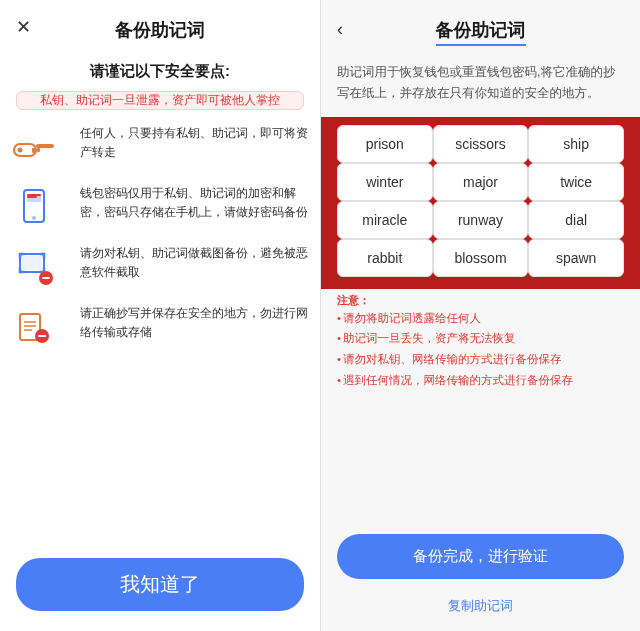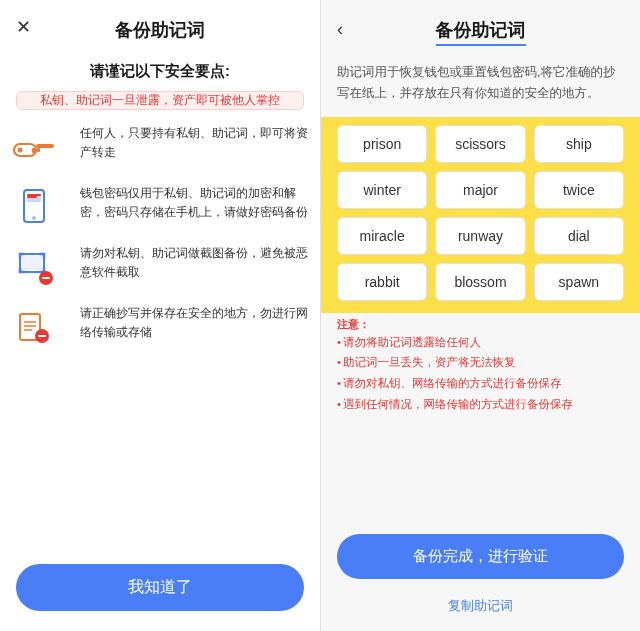--- a/index.html
+++ b/index.html
@@ -103,21 +103,21 @@
       width: 100%;
       padding: 12px 16px 20px;
     }
     .left-btn {
       width: 100%;
       background: #4a7ef7;
       color: #fff;
       border: none;
       border-radius: 24px;
       padding: 13px;
-      font-size: 16px;
+      font-size: 20px;
       font-weight: 500;
       cursor: pointer;
       text-align: center;
     }
 
     
     .right-panel {
       width: 320px;
       height: 631px;
       background: #f7f7f7;
@@ -155,23 +155,23 @@
     .right-desc {
       font-size: 12.5px;
       color: #555;
       line-height: 1.7;
       padding: 4px 16px 12px;
       background: #f7f7f7;
     }
     .mnemonic-grid {
       display: grid;
       grid-template-columns: repeat(3, 1fr);
-      gap: 8px;
+      gap: 0;
       padding: 8px 16px 12px;
-      background: #fde047;
+      background: #b91c1c;
     }
     .mnemonic-word {
       background: #ffffff;
       border: 1px solid #e0e0e0;
       border-radius: 6px;
       padding: 10px 6px;
       text-align: center;
       font-size: 14px;
       color: #333;
       font-weight: 400;

